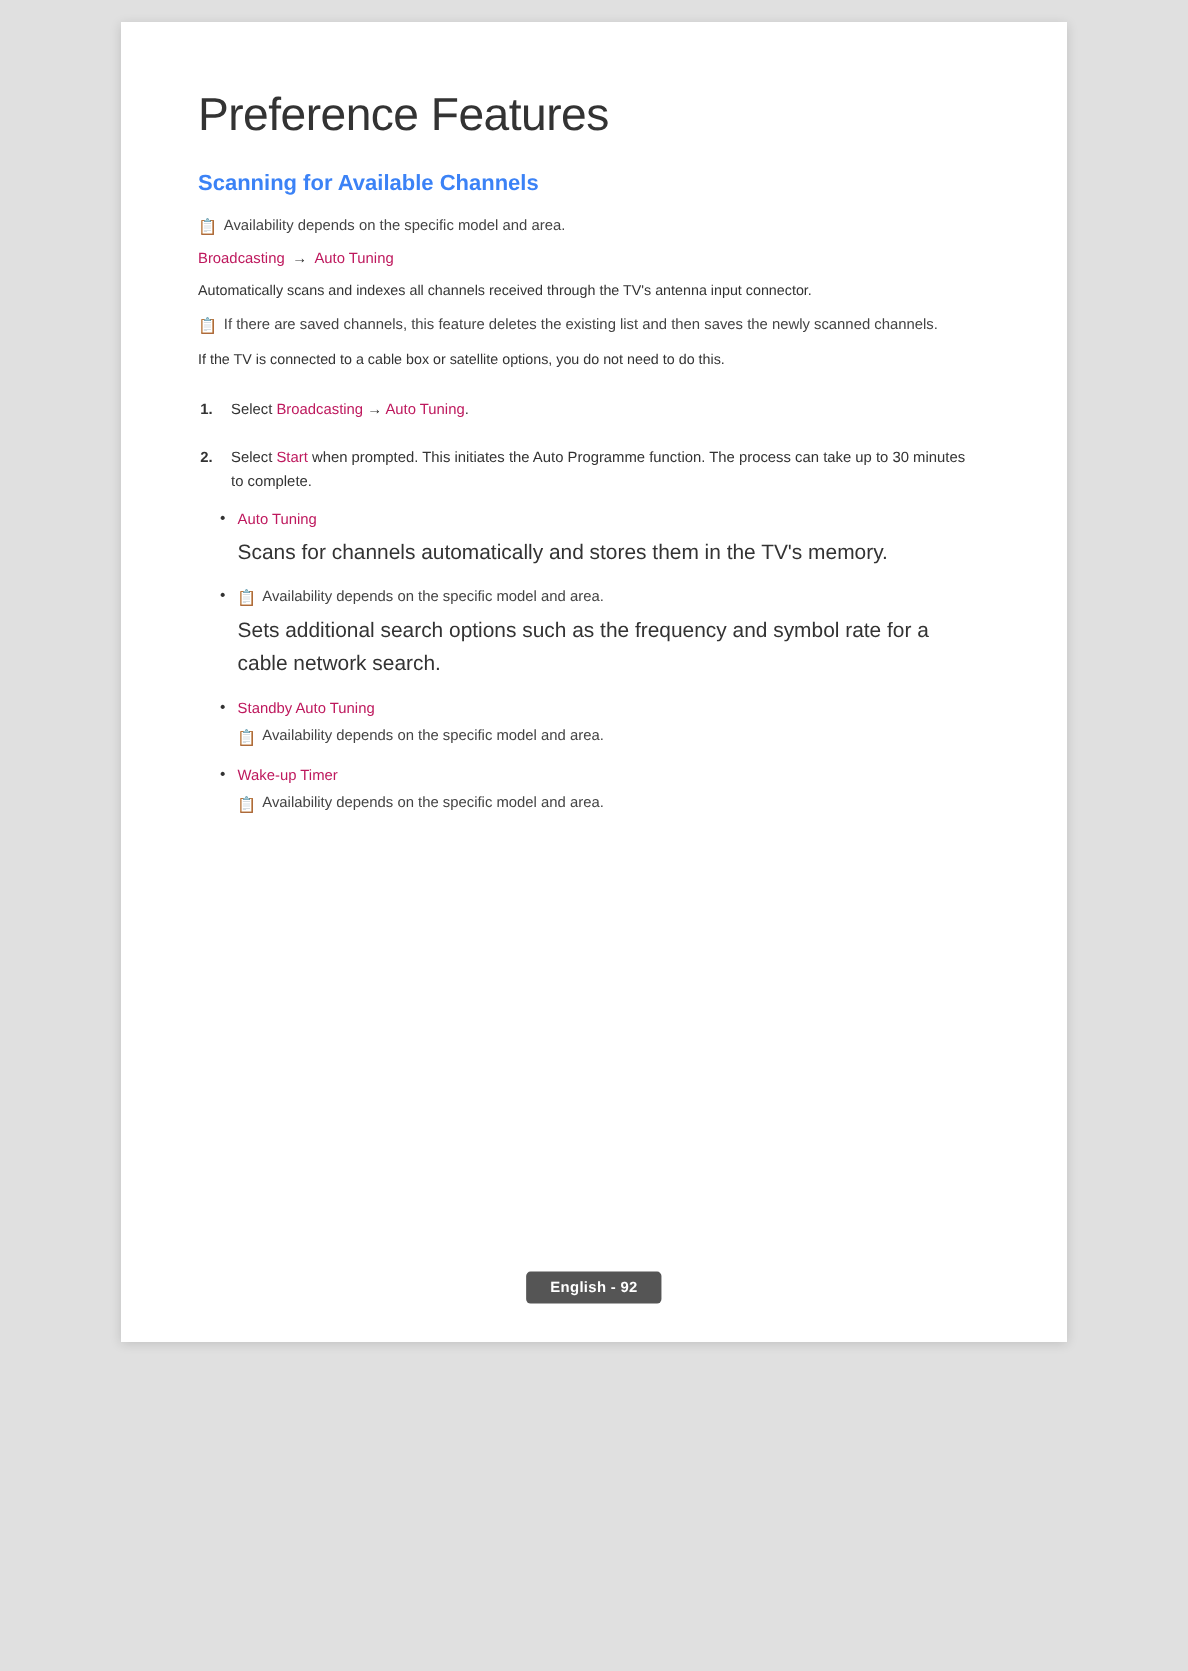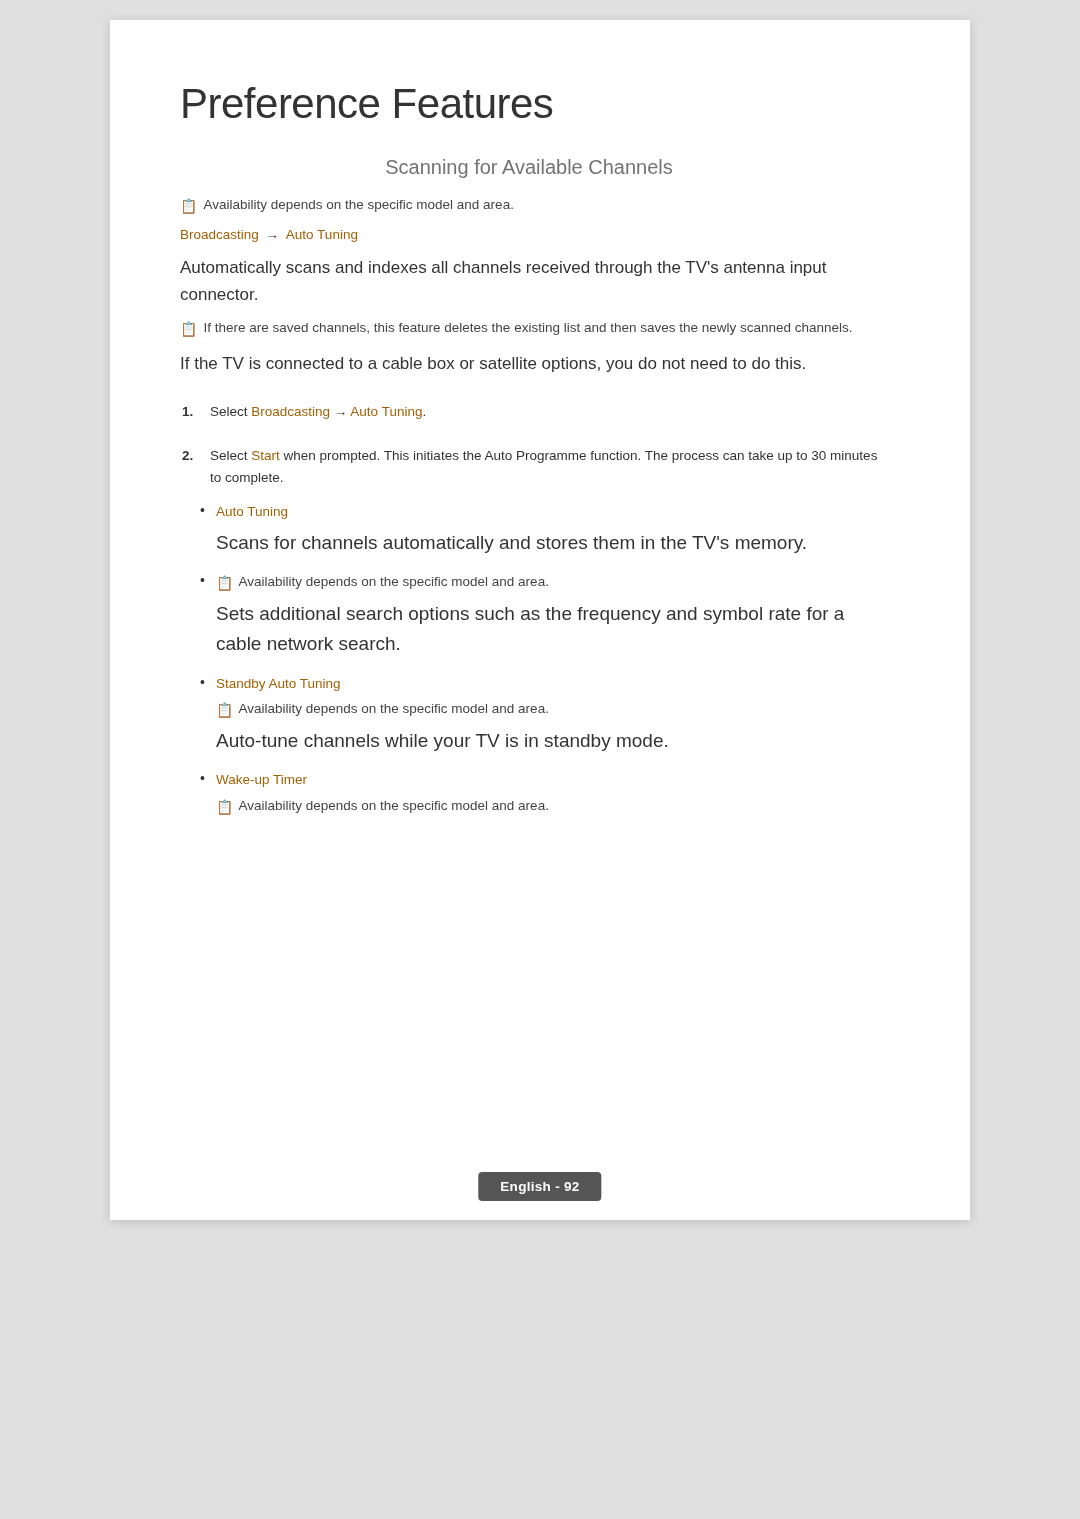--- a/index.html
+++ b/index.html
@@ -30,24 +30,23 @@
     .page-title {
       font-size: 42px;
       font-weight: 300;
       color: #333333;
       margin-bottom: 28px;
       letter-spacing: -0.5px;
     }
 
     .section-title {
       font-size: 20px;
-      font-weight: 400;
-      color: #737373;
+      font-weight: 700;
+      color: #3b82f6;
       margin-bottom: 16px;
-      text-align: center;
     }
 
     .note-line {
       display: flex;
       align-items: flex-start;
       gap: 6px;
       font-size: 13.5px;
       color: #444444;
       margin-bottom: 10px;
       line-height: 1.5;
@@ -59,31 +58,31 @@
       flex-shrink: 0;
       margin-top: 1px;
     }
 
     .breadcrumb {
       font-size: 13.5px;
       margin-bottom: 12px;
     }
 
     .link {
-      color: #a16207;
+      color: #be185d;
       text-decoration: none;
     }
 
     .arrow {
       color: #333;
       margin: 0 3px;
     }
 
     .body-text {
-      font-size: 17px;
+      font-size: 13px;
       color: #333333;
       line-height: 1.6;
       margin-bottom: 10px;
     }
 
     .numbered-list {
       margin: 14px 0 14px 20px;
       list-style: none;
       counter-reset: step-counter;
     }
@@ -143,21 +142,21 @@
 
     .bullet-desc {
       font-size: 19px;
       color: #333333;
       line-height: 1.6;
       margin-top: 5px;
     }
 
     .footer {
       position: absolute;
-      bottom: 19px;
+      bottom: 35px;
       left: 50%;
       transform: translateX(-50%);
       background: #555555;
       color: #ffffff;
       padding: 7px 22px;
       border-radius: 4px;
       font-size: 13.5px;
       font-weight: 600;
       letter-spacing: 0.3px;
     }
@@ -222,23 +221,20 @@
     </li>
 
     <li>
       <div class="bullet-title">
         <a class="link" href="#">Standby Auto Tuning</a>
       </div>
       <div class="bullet-note">
         <span class="note-icon">📋</span>
         <span>Availability depends on the specific model and area.</span>
       </div>
-      <div class="bullet-desc">
-        Auto-tune channels while your TV is in standby mode.
-      </div>
     </li>
 
     <li>
       <div class="bullet-title">
         <a class="link" href="#">Wake-up Timer</a>
       </div>
       <div class="bullet-note">
         <span class="note-icon">📋</span>
         <span>Availability depends on the specific model and area.</span>
       </div>

